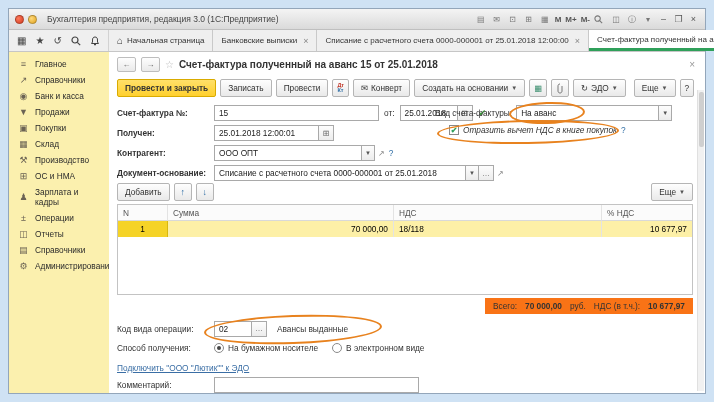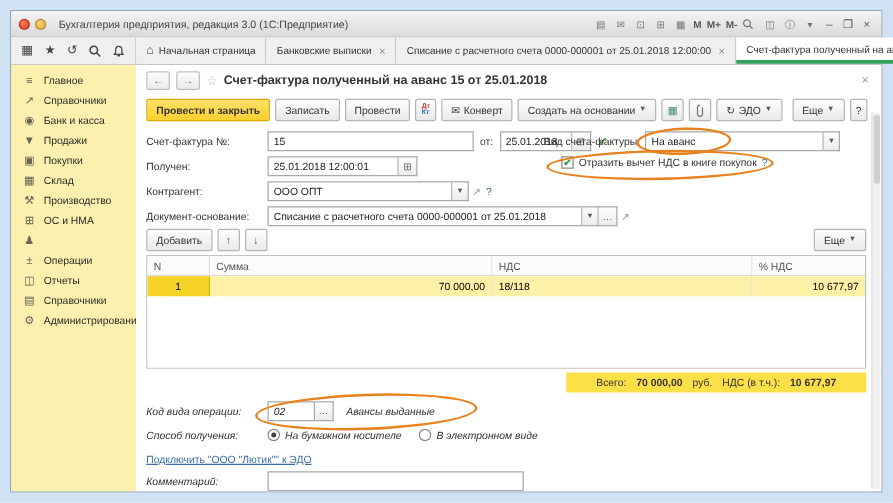--- a/index.html
+++ b/index.html
@@ -46,55 +46,55 @@
   .btn { height:18px; border:1px solid #b5b5b5; border-radius:2px; background:linear-gradient(#fefefe,#e9e9e9); font-size:8.3px; color:#333; padding:0 7px; display:flex; align-items:center; gap:3px; white-space:nowrap; }
   .btn.primary { background:linear-gradient(#ffe06a,#ffd02e); border-color:#d9ab00; font-weight:bold; }
   .btn.iconbtn { padding:0 4px; }
   .caret { font-size:6px; color:#555; }
   .dtkt { display:flex; flex-direction:column; line-height:5px; font-size:5.5px; font-weight:bold; }
   .dtkt .dt { color:#c0392b; } .dtkt .kt { color:#2e6da4; }
   .sp { margin-left:auto; }
 
   .fields { position:relative; padding:2px 0 0 8px; }
   .frow { position:relative; display:flex; align-items:center; height:20px; }
-  .flabel { width:97px; flex:none; font-size:8.3px; color:#333; }
+  .flabel { width:97px; flex:none; font-size:8.3px; color:#333;font-weight:bold; }
   .inp { height:16px; border:1px solid #a9a9a9; background:#fff; font-size:8.3px; color:#222; display:flex; align-items:center; padding:0 4px; }
   .combo-caret { width:13px; height:16px; border:1px solid #a9a9a9; border-left:none; background:linear-gradient(#fdfdfd,#ececec); display:flex; align-items:center; justify-content:center; font-size:6px; color:#555; }
   .mini { width:15px; height:16px; border:1px solid #a9a9a9; border-left:none; background:linear-gradient(#fdfdfd,#ececec); display:flex; align-items:center; justify-content:center; font-size:8px; color:#666; }
   .posted-ico { color:#3a9d3a; font-size:9px; margin-left:6px; }
   .help { color:#2e6da4; font-size:8.3px; margin-left:4px; }
   .linkico { color:#888; font-size:8px; margin-left:3px; }
 
   .right-abs { position:absolute; display:flex; align-items:center; }
   .rel { position:relative; display:flex; align-items:center; }
   .ellipse { position:absolute; border:2px solid #e8821e; border-radius:50%; pointer-events:none; }
 
   .cb { width:10px; height:10px; border:1px solid #8a8a8a; background:#fff; display:flex; align-items:center; justify-content:center; font-size:8px; color:#2fa05a; font-weight:bold; margin-right:4px; flex:none; }
-  .cb-label { font-size:8.3px; color:#333; white-space:nowrap; }
+  .cb-label { font-size:8.3px; color:#333; white-space:nowrap;font-style:italic; }
 
   .section-title { color:#2e8b47; font-weight:bold; font-size:8.8px; padding:6px 0 3px 8px; }
   .cmdbar { display:flex; align-items:center; gap:4px; padding:0 12px 3px 8px; }
   .arrbtn { width:18px; height:18px; border:1px solid #b5b5b5; border-radius:2px; background:linear-gradient(#fefefe,#e9e9e9); color:#2e6da4; font-size:9px; display:flex; align-items:center; justify-content:center; }
 
   .vattable { margin:0 12px 0 8px; border:1px solid #c3c3c3; }
   .trow { display:grid; grid-template-columns:50px 226px 208px 1fr; }
   .thead .tc { background:#fbfbfb; color:#555; border-bottom:1px solid #d9d9d9; }
   .tc { font-size:8.3px; padding:2px 5px; border-right:1px solid #e3e3e3; height:16px; display:flex; align-items:center; }
   .tc:last-child { border-right:none; }
   .data .tc { background:#fdf0a7; }
   .data .tc.ncell { background:#f5d327; justify-content:center; border-right:1px solid #d8b80f; }
   .tc.num { justify-content:flex-end; }
   .tbody-empty { height:57px; background:#fff; }
 
   .totals { display:flex; justify-content:flex-end; padding:3px 12px 0 0; }
-  .totalbar { background:#fde047; height:16px; display:flex; align-items:center; gap:8px; padding:0 24px; font-size:8.3px; color:#333; }
+  .totalbar { background:#f97316; height:16px; display:flex; align-items:center; gap:8px; padding:0 8px; font-size:8.3px; color:#333; }
   .totalbar b { font-weight:bold; }
 
   .bottom { padding:5px 0 0 8px; }
-  .brow { display:flex; align-items:center; height:19px;font-style:italic; }
+  .brow { display:flex; align-items:center; height:19px; }
   .blabel { width:97px; flex:none; font-size:8.3px; color:#333; }
   .radio { width:10px; height:10px; border:1px solid #8a8a8a; border-radius:50%; margin-right:4px; position:relative; flex:none; }
   .radio.sel::after { content:""; position:absolute; left:2px; top:2px; width:4px; height:4px; border-radius:50%; background:#444; }
   .rlabel { font-size:8.3px; color:#333; margin-right:14px; }
   .link { font-size:8.3px; color:#3a6ea5; text-decoration:underline; padding:3px 0 2px 0; display:inline-block; }
   svg.ic-s { display:block; }
 </style>
 </head>
 <body>
 
@@ -194,20 +194,21 @@
       <div class="sb-item">
           <span class="ic">⚒</span>
           <span>Производство</span>
         </div>
       <div class="sb-item">
           <span class="ic">⊞</span>
           <span>ОС и НМА</span>
         </div>
       <div class="sb-item">
           <span class="ic">♟</span>
+          <span>Зарплата и кадры</span>
         </div>
       <div class="sb-item">
           <span class="ic">±</span>
           <span>Операции</span>
         </div>
       <div class="sb-item">
           <span class="ic">◫</span>
           <span>Отчеты</span>
         </div>
       <div class="sb-item">

